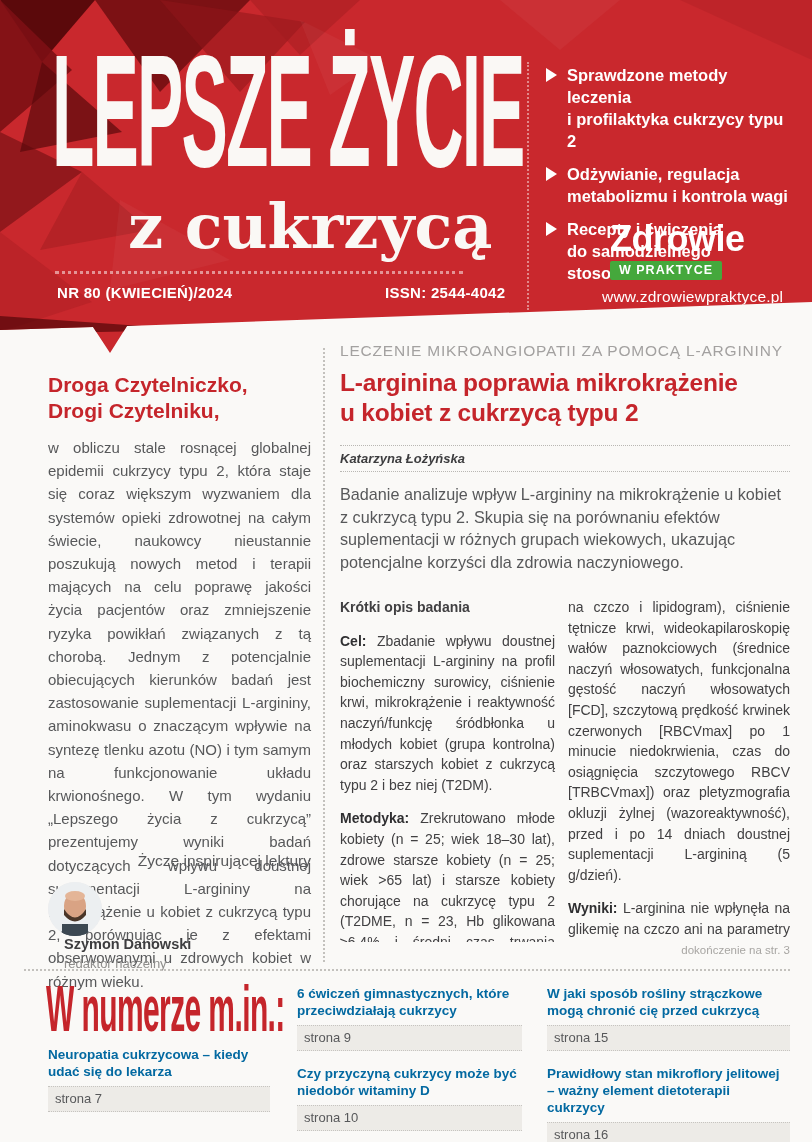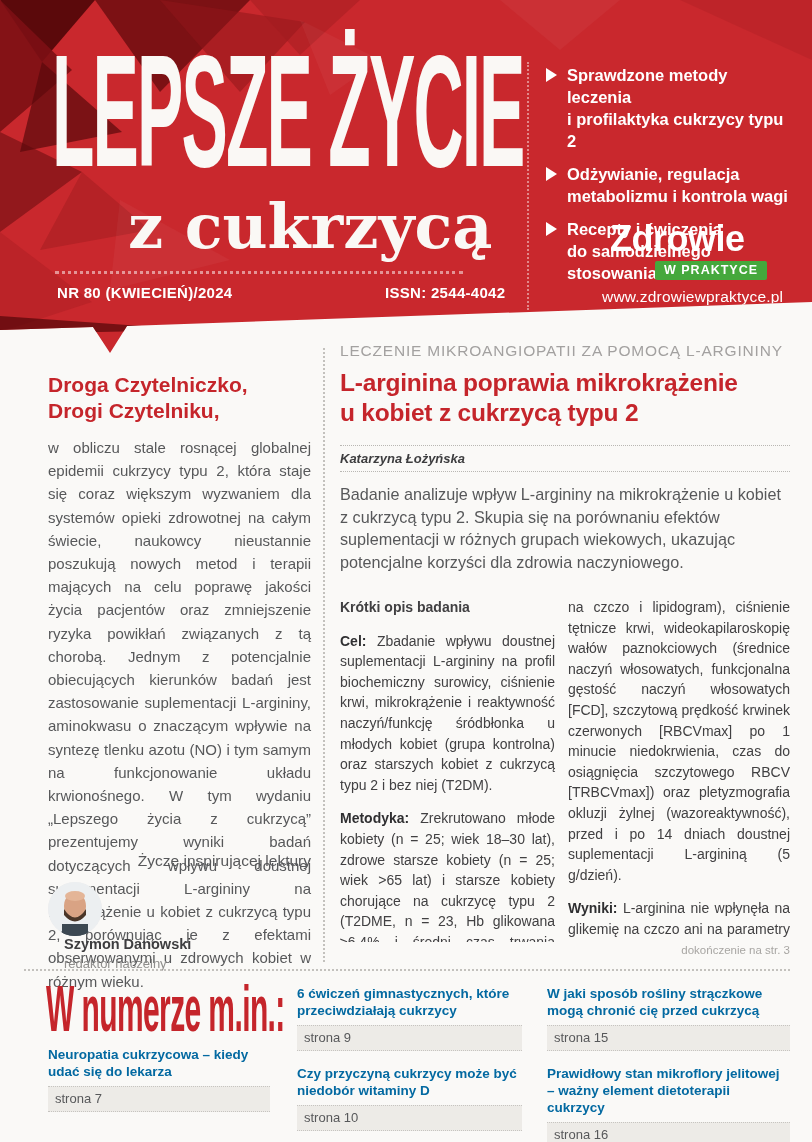--- a/index.html
+++ b/index.html
@@ -34,21 +34,21 @@
   .hdr-vline{position:absolute;left:527px;top:62px;height:248px;border-left:2px dotted rgba(255,255,255,.45);}
   .bullets{position:absolute;left:546px;top:64px;width:250px;}
   .bullet{display:flex;margin-bottom:11px;}
   .tri{width:0;height:0;border-top:7px solid transparent;border-bottom:7px solid transparent;
        border-left:11px solid #ffffff;margin:4px 10px 0 0;flex:none;}
   .bullet .txt{color:#fff;font-weight:bold;font-size:16.5px;line-height:22px;}
   .brand{position:absolute;left:610px;top:218px;}
   .brand .zdrowie{color:#fff;font-weight:bold;font-size:36px;letter-spacing:-.5px;}
   .brand .badge{
     display:inline-block;margin-top:1px;background:#45a83c;color:#fff;
-    font-weight:bold;font-size:12.5px;letter-spacing:1px;padding:2px 9px 3px 9px;border-radius:2px;margin-left:45px;
+    font-weight:bold;font-size:12.5px;letter-spacing:1px;padding:2px 9px 3px 9px;border-radius:2px;
   }
   .website{position:absolute;left:586px;top:288px;color:#fff;font-size:15.5px;letter-spacing:.2px;text-decoration:none;margin-left:16px;}
   
   .editorial-heading{position:absolute;left:48px;top:372px;color:#c5252b;font-weight:bold;font-size:21px;line-height:26px;}
   .editorial-body{
     position:absolute;left:48px;top:436px;width:263px;color:#57585a;
     font-size:15px;line-height:23.2px;text-align:justify;
   }
   .editorial-closing{position:absolute;left:48px;top:852px;width:263px;color:#57585a;font-size:15.5px;text-align:right;}
   .editor{position:absolute;left:48px;top:882px;width:263px;display:flex;flex-direction:column;}

